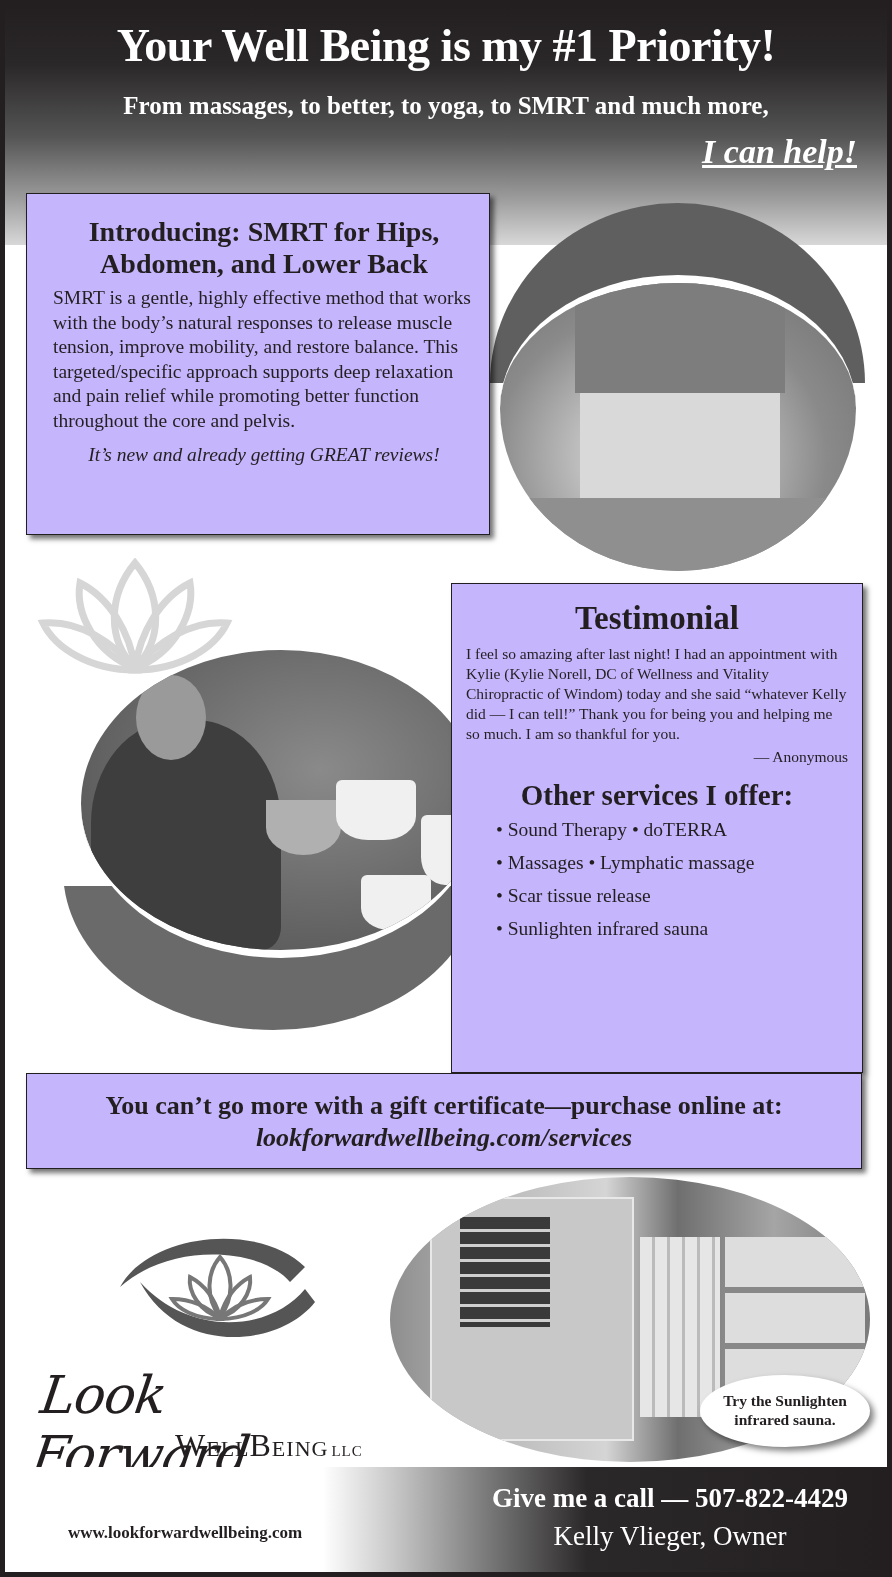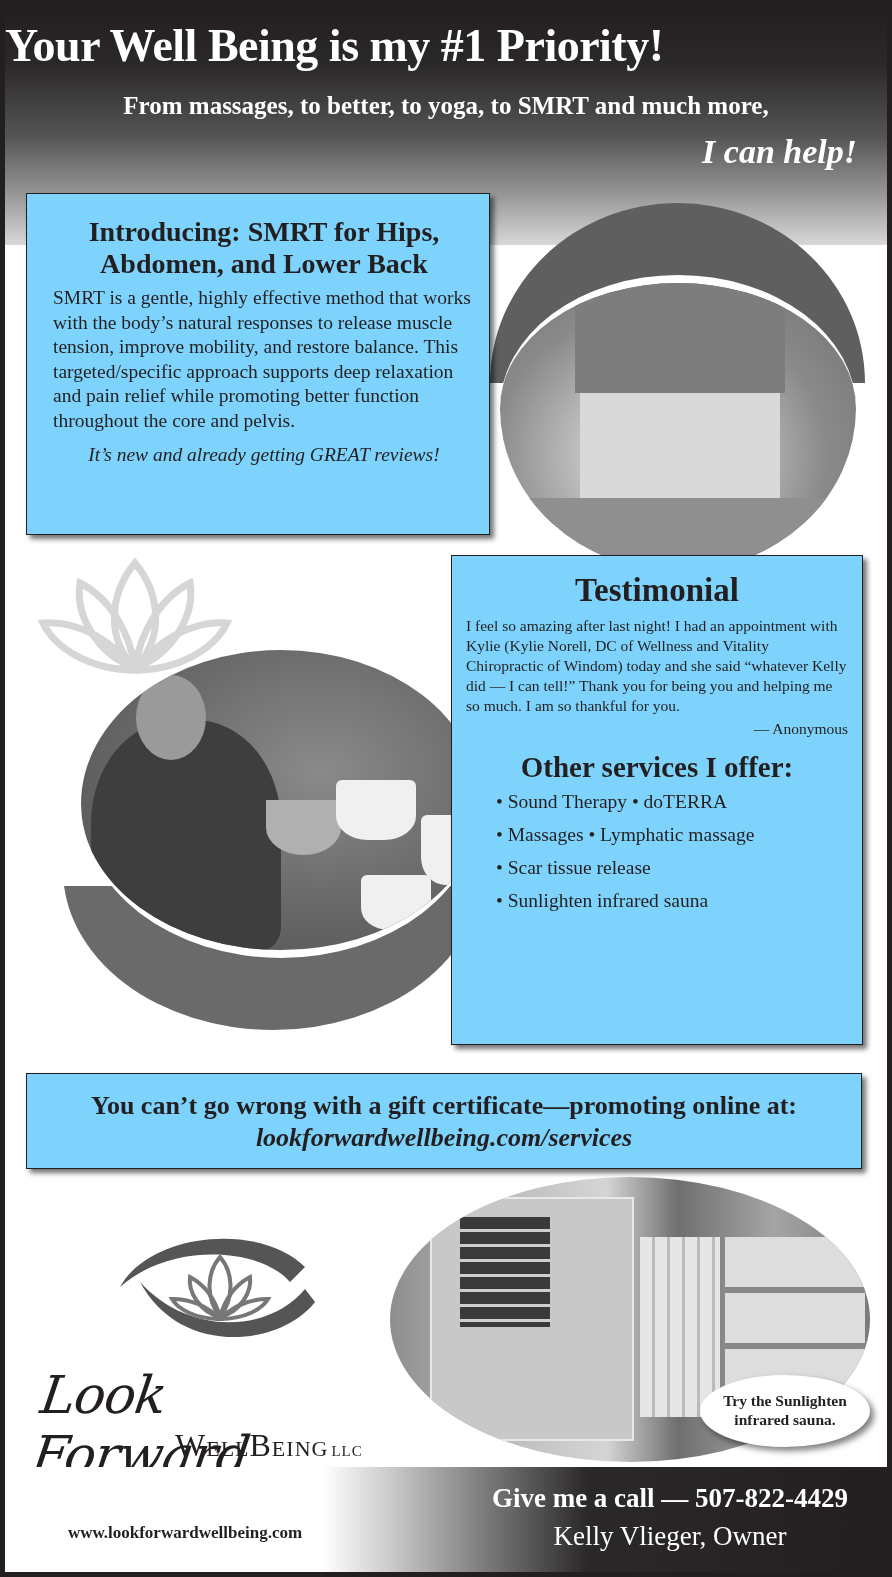--- a/index.html
+++ b/index.html
@@ -1,39 +1,39 @@
 <!DOCTYPE html>
 <html><head>
 <meta charset="utf-8">
 <style>
   html,body{margin:0;padding:0;}
   body{width:892px;height:1577px;background:#231f20;font-family:"Liberation Serif","DejaVu Serif",serif;color:#231f20;overflow:hidden;position:relative;}
   .page{position:absolute;left:5px;top:5px;width:882px;height:1567px;background:#fff;overflow:hidden;}
   .header{position:absolute;left:0;top:0;width:882px;height:240px;background:linear-gradient(to bottom,#231f20 0%,#2b2829 25%,#555 55%,#9a9a9a 80%,#d8d8d8 100%);}
-  .h-title{position:absolute;left:0;top:18px;width:882px;text-align:left;color:#fff;font-weight:bold;font-size:46px;letter-spacing:-0.5px;line-height:1;}
+  .h-title{position:absolute;left:0;top:18px;width:882px;text-align:center;color:#fff;font-weight:bold;font-size:46px;letter-spacing:-0.5px;line-height:1;}
   .h-sub{position:absolute;left:0;top:88px;width:882px;text-align:center;color:#fff;font-weight:bold;font-size:25px;line-height:1;}
-  .h-help{position:absolute;right:30px;top:130px;color:#fff;font-weight:bold;font-style:italic;font-size:34px;line-height:1;}
-  .box{position:absolute;background:#7dd3fc;border:1.5px solid #231f20;box-shadow:4px 4px 5px rgba(0,0,0,0.55);box-sizing:border-box;}
+  .h-help{position:absolute;right:30px;top:130px;color:#fff;font-weight:bold;font-style:italic;font-size:34px;line-height:1;text-decoration:underline;}
+  .box{position:absolute;background:#c4b5fd;border:1.5px solid #231f20;box-shadow:4px 4px 5px rgba(0,0,0,0.55);box-sizing:border-box;}
   .smrt{left:21px;top:188px;width:464px;height:342px;padding:22px 14px 0 26px;}
   .smrt h2{margin:0;font-size:28px;line-height:32px;font-weight:bold;text-align:center;}
   .smrt p{margin:6px 0 0 0;font-size:19.5px;line-height:24.5px;}
   .smrt .tag{margin-top:10px;font-style:italic;font-size:19.5px;text-align:center;}
   .swoosh1{position:absolute;left:485px;top:198px;width:375px;height:360px;border-radius:50%;background:#5f5f5f;clip-path:inset(0 0 50% 0);}
   .photo1{position:absolute;left:495px;top:270px;width:356px;height:288px;border-radius:50% 50% 50% 50% / 45% 45% 55% 55%;background:radial-gradient(ellipse at 45% 60%,#d8d8d8 0%,#bdbdbd 30%,#8a8a8a 60%,#6e6e6e 100%);overflow:hidden;border-top:8px solid #fff;}
   .photo1 .towel{position:absolute;left:75px;top:0;width:210px;height:110px;background:#7d7d7d;}
   .photo1 .belly{position:absolute;left:80px;top:110px;width:200px;height:110px;background:#d9d9d9;}
   .photo1 .sheet{position:absolute;left:0;top:215px;width:356px;height:80px;background:#8f8f8f;}
   .lotus-bg{position:absolute;left:30px;top:553px;width:200px;height:120px;}
   .swoosh2{position:absolute;left:58px;top:705px;width:420px;height:320px;border-radius:50%;background:#6a6a6a;clip-path:inset(55% 0 0 0);}
   .photo2{position:absolute;left:76px;top:645px;width:400px;height:300px;border-radius:50%;background:radial-gradient(ellipse at 60% 40%,#8a8a8a 0%,#6b6b6b 50%,#4d4d4d 100%);overflow:hidden;border-bottom:8px solid #fff;}
   .photo2 .person{position:absolute;left:10px;top:70px;width:190px;height:230px;border-radius:45% 45% 10% 10%;background:#3e3e3e;}
   .photo2 .head{position:absolute;left:55px;top:25px;width:70px;height:85px;border-radius:50%;background:#9a9a9a;}
   .photo2 .bowl{position:absolute;left:185px;top:150px;width:75px;height:55px;border-radius:0 0 50% 50%;background:#b0b0b0;}
   .photo2 .crystal{position:absolute;background:#f0f0f0;border-radius:6px 6px 40% 40%;}
-  .testi{left:446px;top:550px;width:412px;height:490px;padding:14px 14px 0 14px;}
+  .testi{left:446px;top:578px;width:412px;height:490px;padding:14px 14px 0 14px;}
   .testi h2{margin:0;font-size:33px;text-align:center;line-height:40px;font-weight:bold;}
   .testi p{margin:6px 0 0 0;font-size:15.5px;line-height:20px;}
   .testi .sig{text-align:right;margin-top:4px;font-size:15.5px;}
   .testi h3{margin:12px 0 6px 0;font-size:29px;text-align:center;font-weight:bold;line-height:34px;}
   .testi ul{list-style:none;margin:0;padding:0 0 0 30px;}
   .testi li{font-size:19.5px;line-height:23px;margin-bottom:10px;}
   .gift{left:21px;top:1068px;width:836px;height:96px;padding-top:16px;text-align:center;}
   .gift .g1{font-size:26px;font-weight:bold;line-height:32px;}
   .gift .g2{font-size:26px;font-weight:bold;font-style:italic;line-height:32px;}
   .photo3{position:absolute;left:385px;top:1172px;width:480px;height:285px;border-radius:50%;background:linear-gradient(to right,#8e8e8e 0%,#bdbdbd 25%,#d5d5d5 45%,#6f6f6f 60%,#a5a5a5 80%,#7a7a7a 100%);overflow:hidden;}
@@ -106,21 +106,21 @@
     <h3>Other services I offer:</h3>
     <ul>
       <li>• Sound Therapy • doTERRA</li>
       <li>• Massages • Lymphatic massage</li>
       <li>• Scar tissue release</li>
       <li>• Sunlighten infrared sauna</li>
     </ul>
   </div>
 
   <div class="box gift">
-    <div class="g1">You can’t go wrong with a gift certificate—promoting online at:</div>
+    <div class="g1">You can’t go more with a gift certificate—purchase online at:</div>
     <div class="g2">lookforwardwellbeing.com/services</div>
   </div>
 
   <div class="logo">
     <svg style="position:absolute;left:85px;top:0;" width="220" height="130" viewBox="0 0 220 130">
       <path d="M10 60 C40 5 150 -5 195 40 L180 55 C150 20 60 15 10 60Z" fill="#555"></path>
       <path d="M30 55 C70 130 170 120 205 75 L195 62 C160 105 80 110 30 55Z" fill="#555"></path>
       <g fill="none" stroke="#777" stroke-width="4">
         <path d="M110 90 C95 70 97 45 110 30 C123 45 125 70 110 90Z"></path>
         <path d="M110 90 C90 85 78 65 80 50 C95 58 105 72 110 90Z"></path>

